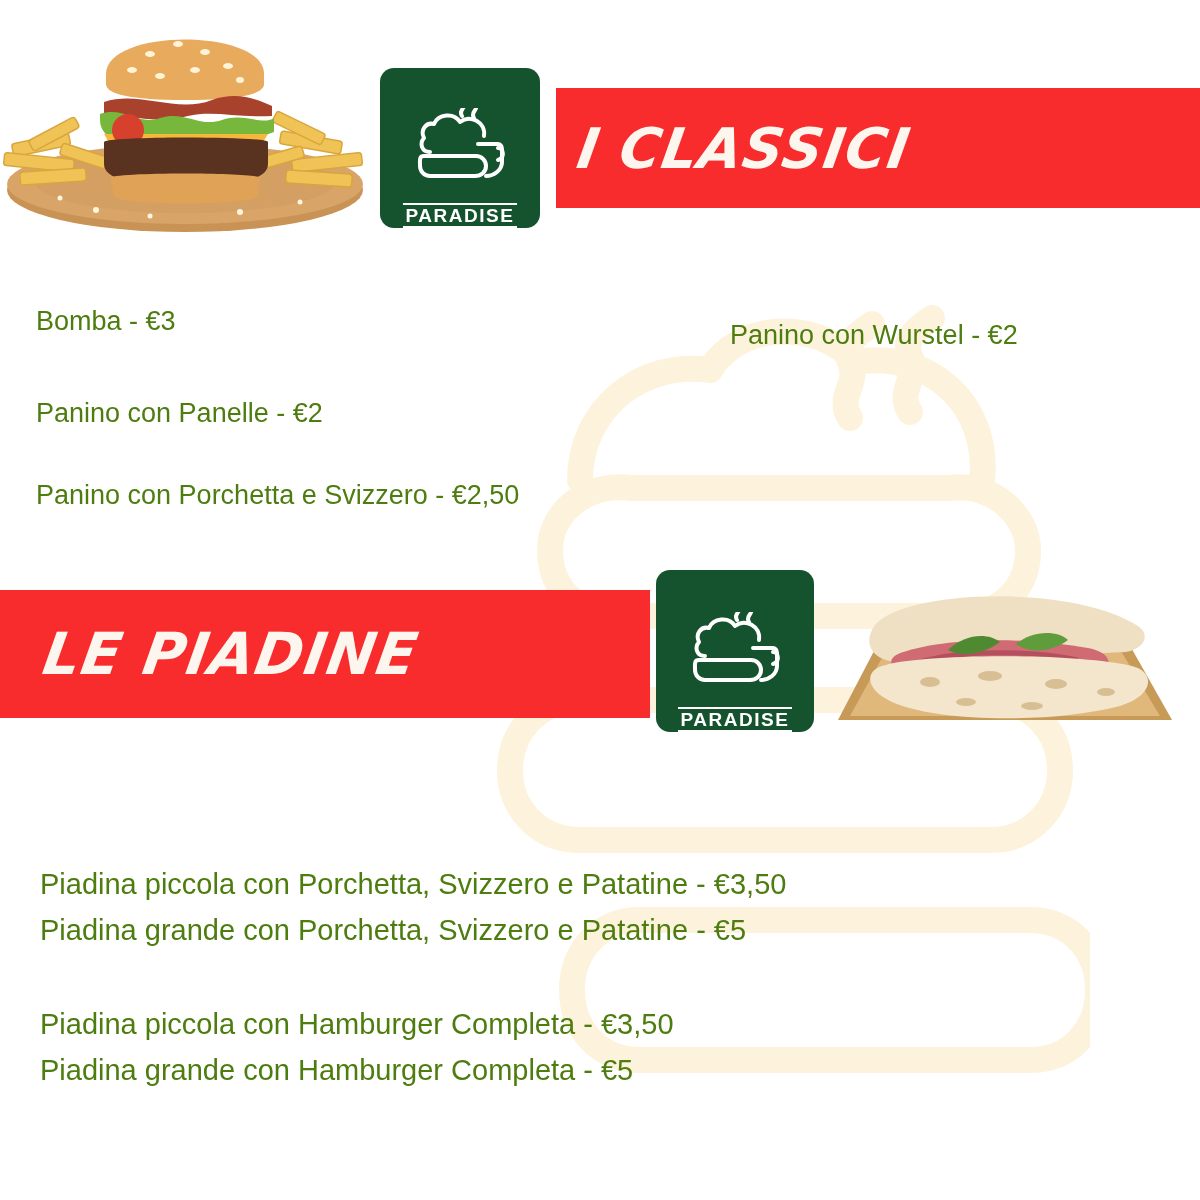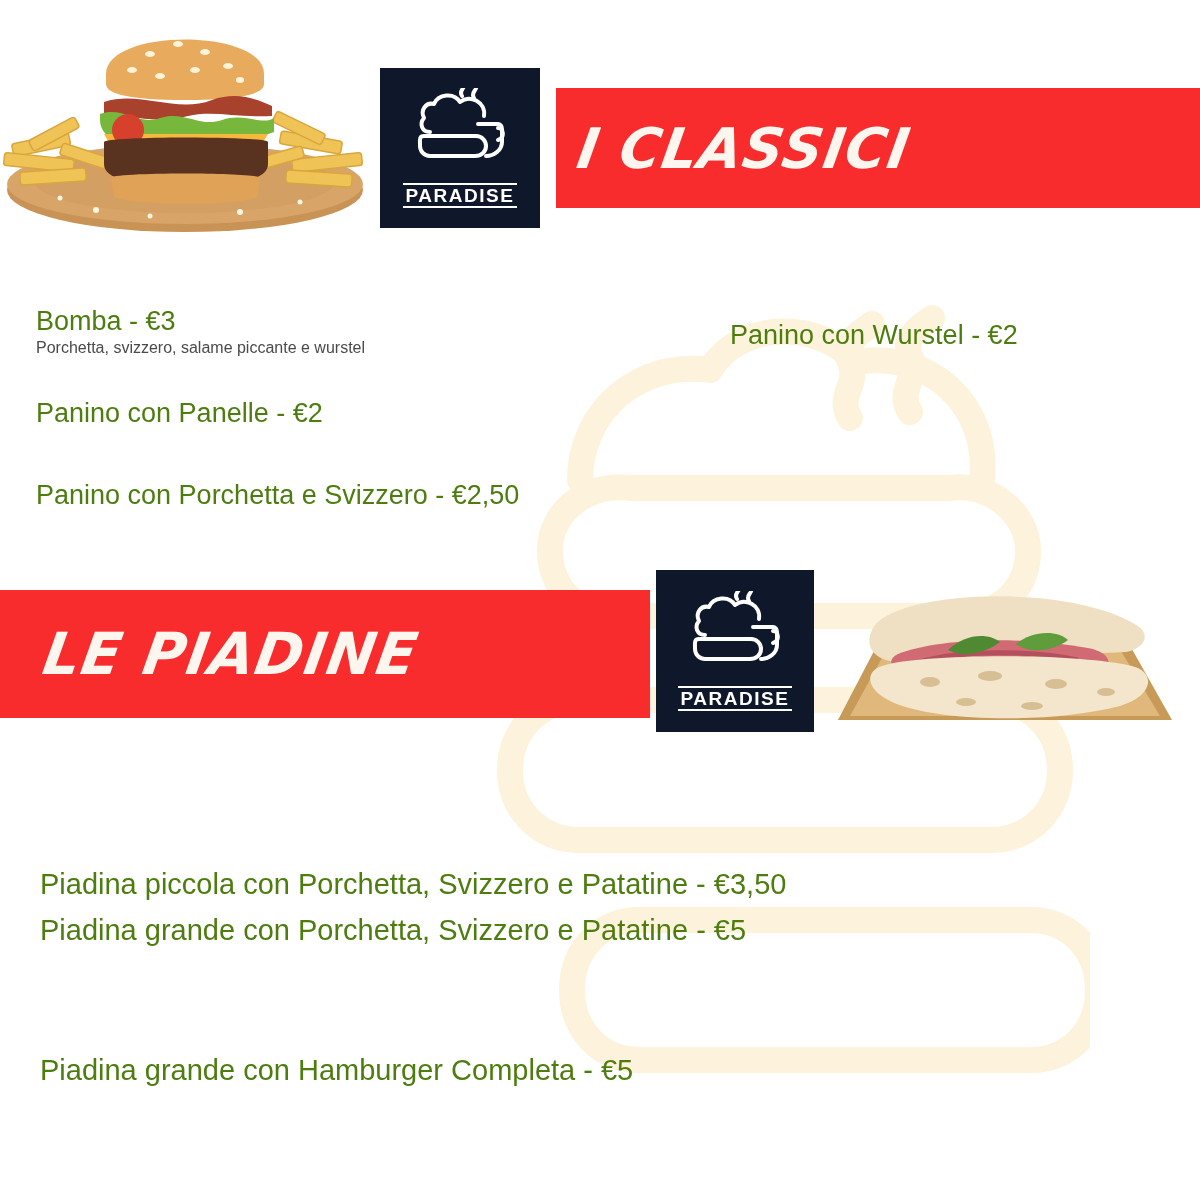--- a/index.html
+++ b/index.html
@@ -48,26 +48,27 @@
     font-style: italic;
     color: #fdf6ee;
     letter-spacing: 1px;
     white-space: nowrap;
     transform: skewX(-9deg);
   }
 
   
   .logo-badge {
     position: absolute;
-    background: #0f172a;
+    background: #14532d;
     z-index: 4;
     display: flex;
     flex-direction: column;
     align-items: center;
-    justify-content: center;
+    justify-content: flex-end;
+    border-radius: 14px;
   }
   .logo-badge svg { display: block; }
   .logo-word {
     font-family: "Liberation Sans", sans-serif;
     font-weight: bold;
     color: #ffffff;
     letter-spacing: 1.5px;
     background: transparent;
     border: 2px solid #ffffff;
     border-left: none;
@@ -196,21 +197,20 @@
     </svg>
     <div class="logo-word" style="font-size:19px; margin-top:9px;">PARADISE</div>
   </div>
 
   <div class="band" style="left:556px; top:88px; width:644px; height:120px; display:flex; align-items:center;">
     <span class="band-title" style="font-size:56px; margin-left:22px;">I CLASSICI</span>
   </div>
 
   <div class="menu-item" style="left:36px; top:306px;">
     <div class="item-name size-lg">Bomba - €3</div>
-    <div class="item-desc size-sm">Porchetta, svizzero, salame piccante e wurstel</div>
   </div>
 
   <div class="menu-item" style="left:36px; top:398px;">
     <div class="item-name size-lg">Panino con Panelle - €2</div>
   </div>
 
   <div class="menu-item" style="left:36px; top:480px;">
     <div class="item-name size-lg">Panino con Porchetta e Svizzero - €2,50</div>
   </div>
 
@@ -263,17 +263,20 @@
       </g>
     </svg>
   </div>
 
   <div class="menu-item" style="left:40px; top:832px;">
     <div class="item-name size-xl">Piadina piccola con Porchetta, Svizzero e Patatine - €3,50</div>
   </div>
   <div class="menu-item" style="left:40px; top:878px;">
     <div class="item-name size-xl">Piadina grande con Porchetta, Svizzero e Patatine - €5</div>
   </div>
+  <div class="menu-item" style="left:40px; top:972px;">
+    <div class="item-name size-xl">Piadina piccola con Hamburger Completa - €3,50</div>
+  </div>
   <div class="menu-item" style="left:40px; top:1018px;">
     <div class="item-name size-xl">Piadina grande con Hamburger Completa - €5</div>
   </div>
 
 </div>
 
 </body></html>

